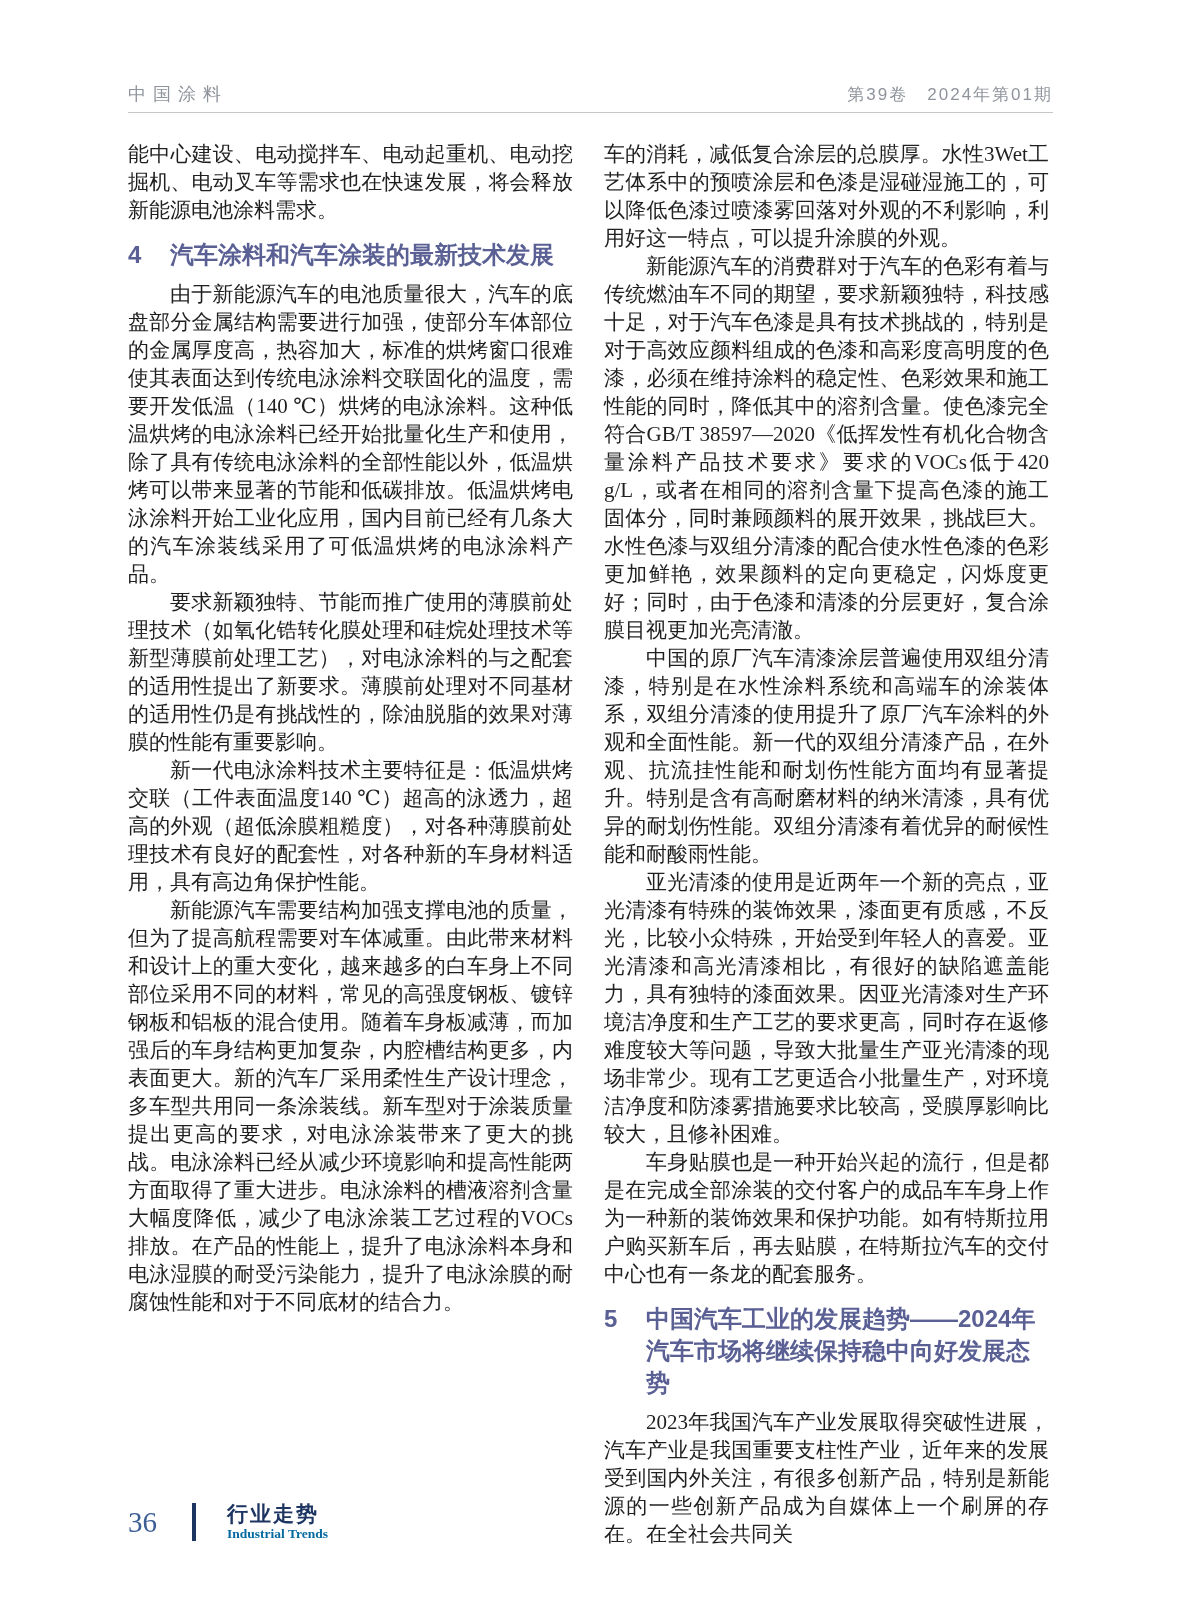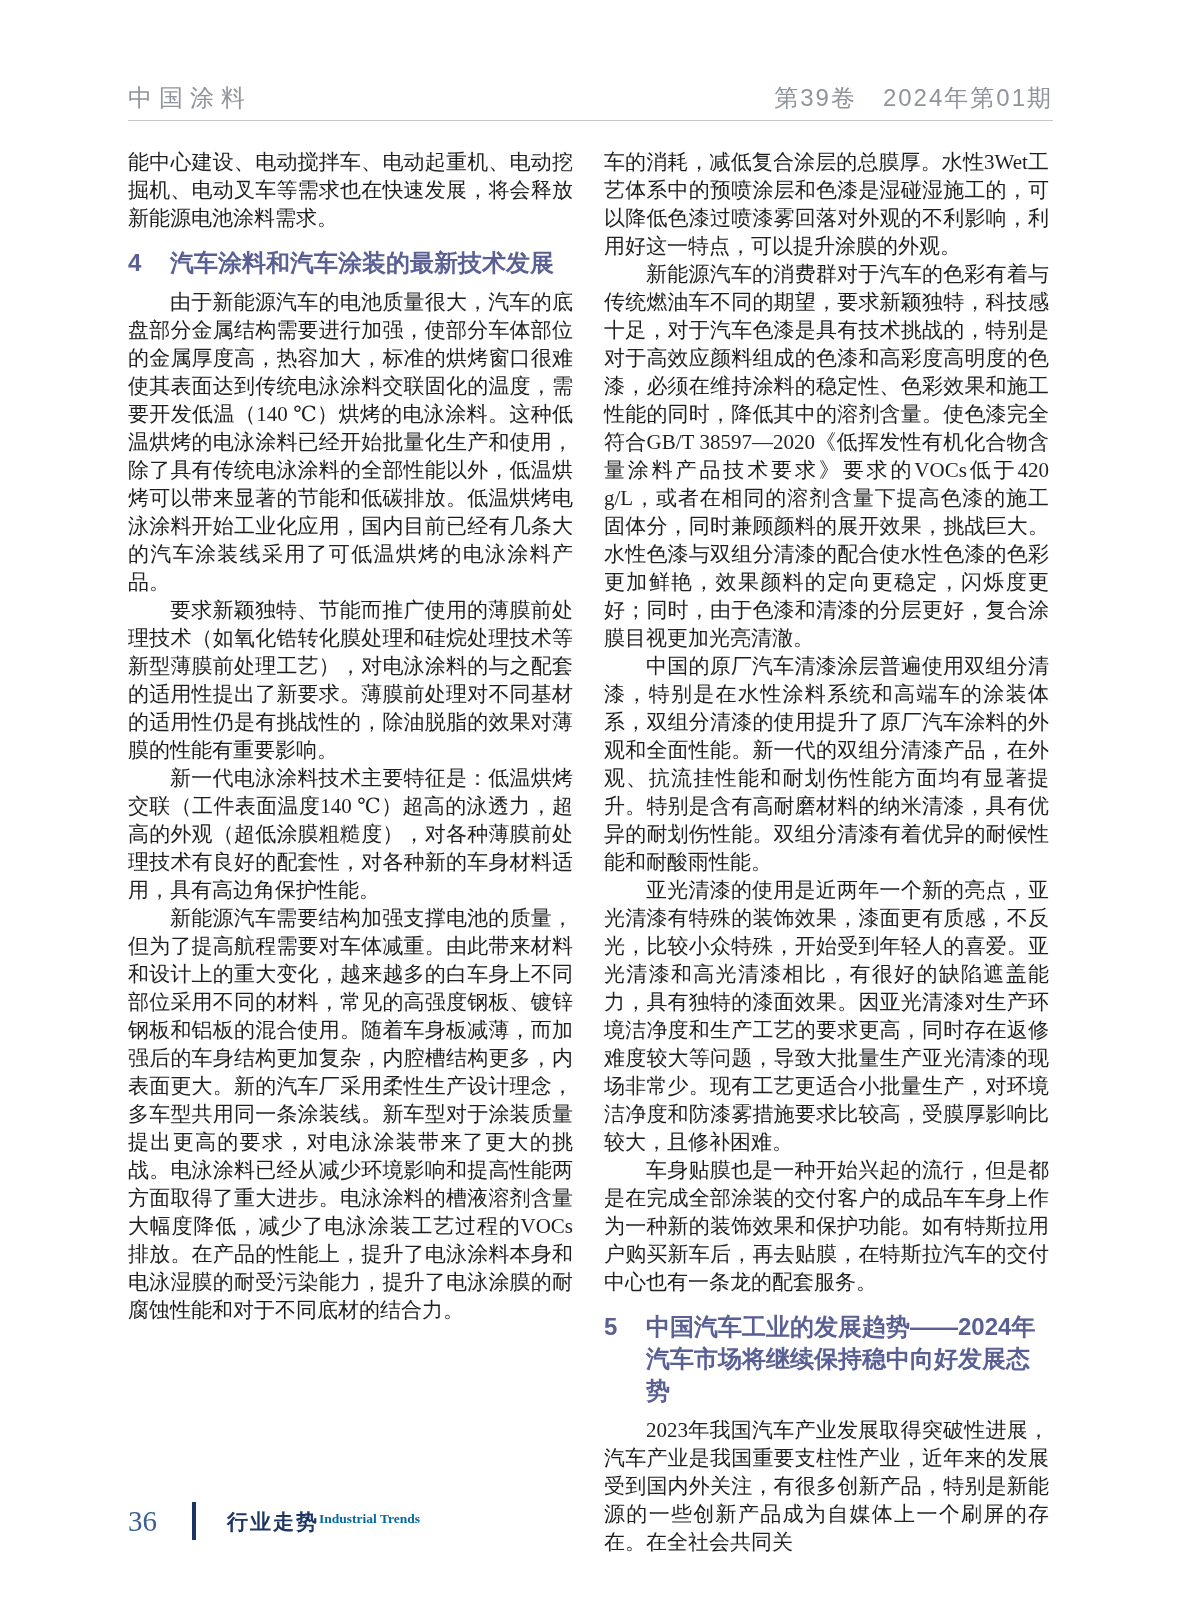--- a/index.html
+++ b/index.html
@@ -13,25 +13,25 @@
     position:absolute;left:128px;top:0;width:925px;
   }
   
   .page-header{
     display:flex;justify-content:space-between;align-items:baseline;
     padding-top:82px;padding-bottom:6px;
     border-bottom:1px solid #c5c7cb;
   }
   .journal-title{
     font-family:"Liberation Sans","DejaVu Sans",sans-serif;
-    font-size:24px;color:#8f949c;letter-spacing:7px;
+    font-size:18px;color:#8f949c;letter-spacing:7px;
   }
   .issue-info{
     font-family:"Liberation Sans","DejaVu Sans",sans-serif;
-    font-size:24px;color:#8f949c;letter-spacing:2px;margin-left:41px;
+    font-size:17px;color:#8f949c;letter-spacing:2px;margin-left:41px;
   }
   
   .columns{
     display:flex;gap:31px;margin-top:27px;
   }
   .col{
     width:445px;flex:none;
     font-size:21px;line-height:28px;
     text-align:justify;
   }
@@ -53,21 +53,21 @@
     display:flex;align-items:center;gap:22px;
   }
   .page-number{
     font-family:"Liberation Serif","DejaVu Serif",serif;
     font-size:29px;color:#3c5e95;
     margin-right:13px;line-height:36px;
   }
   .footer-bar{
     width:4px;height:38px;background:#1d3561;margin-right:9px;flex:none;
   }
-  .footer-text{display:flex;justify-content:center;}
+  .footer-text{display:flex;flex-direction:column;justify-content:center;}
   .footer-cn{
     font-family:"Liberation Sans","DejaVu Sans",sans-serif;
     font-weight:bold;font-size:21px;line-height:23px;color:#1d3561;letter-spacing:2px;
   }
   .footer-en{
     font-family:"Liberation Serif","DejaVu Serif",serif;
     font-weight:bold;font-size:13.5px;line-height:17px;color:#0369a1;
   }
 </style>
 </head>

